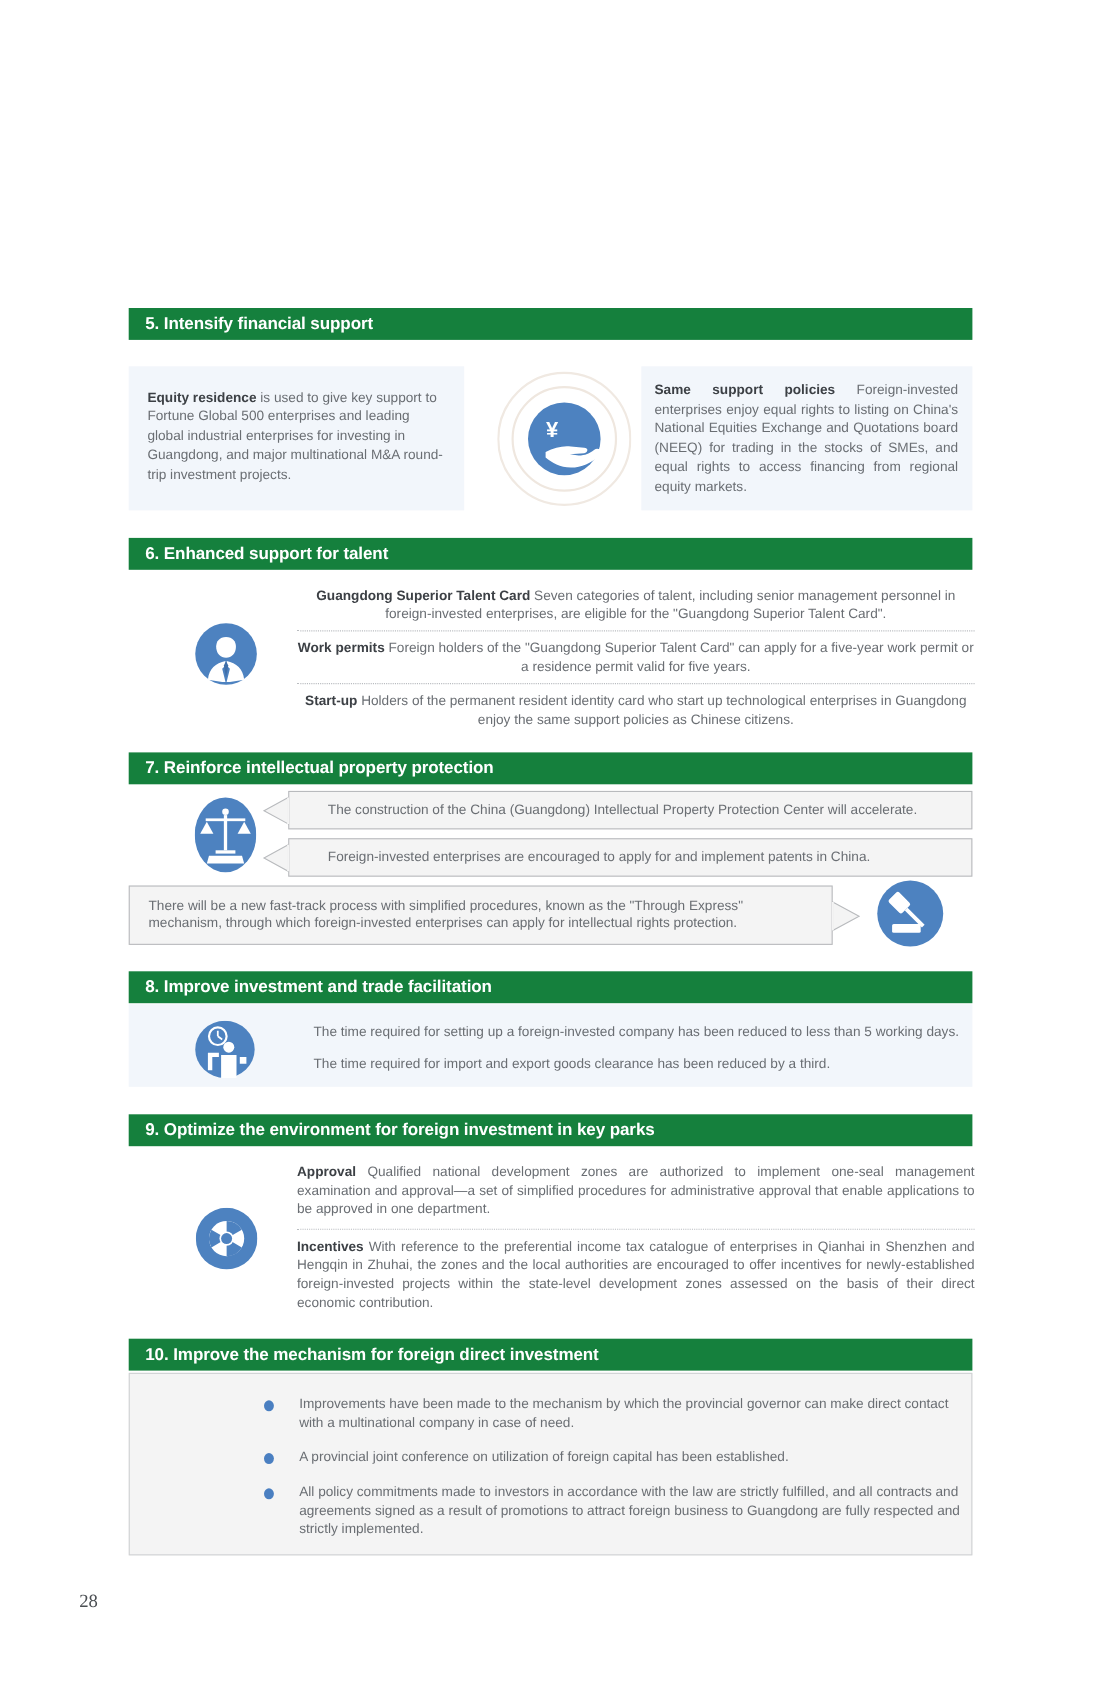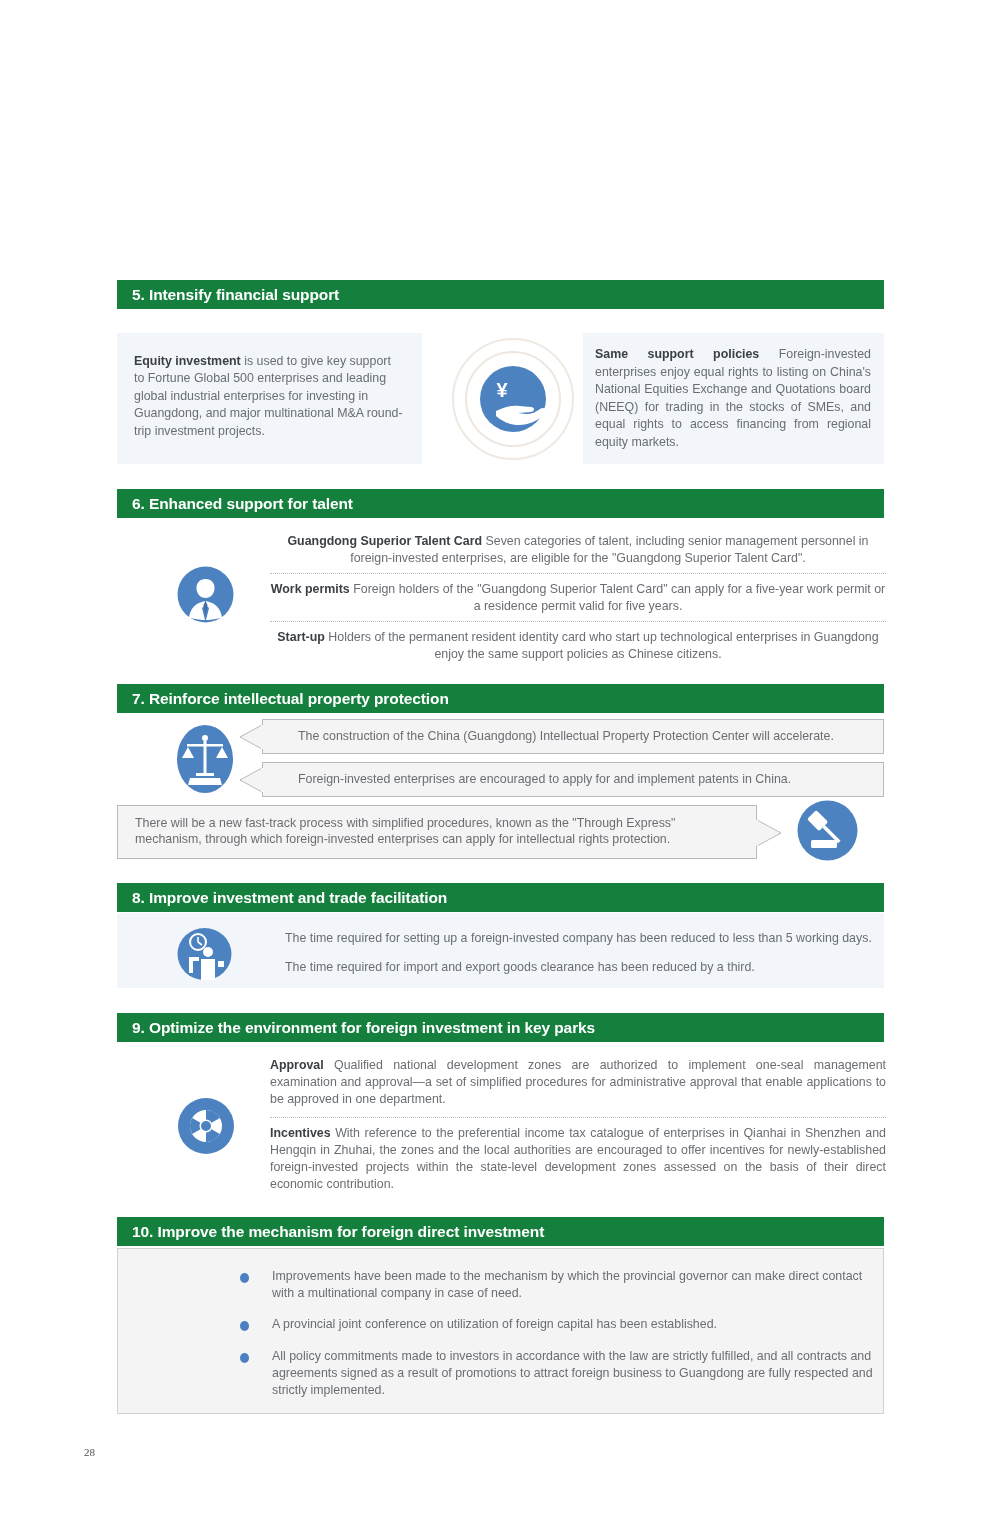--- a/index.html
+++ b/index.html
@@ -84,34 +84,34 @@
   .bullet-list { position: absolute; left: 240px; top: 1268px; width: 640px; }
   .bullet-item { position: relative; padding-left: 32px; margin-bottom: 14px; }
   .bullet-dot {
     position: absolute; left: 0px; top: 5px;
     width: 9px; height: 10px; border-radius: 50%; background: #4a7fc1;
   }
   .bullet-item .body-text { line-height: 17.2px; }
 
   
   .page-number {
-    position: absolute; left: 84px; top: 1446px;
-    font-family: "Liberation Serif", serif; font-size: 11px; color: #4a4e52;
+    position: absolute; left: 72px; top: 1446px;
+    font-family: "Liberation Serif", serif; font-size: 17px; color: #4a4e52;
   }
 </style>
 </head>
 <body>
 
 <div class="page">
 
 
   <div class="sec-bar" style="top:280px;">5. Intensify financial support</div>
 
   <div class="panel-lightblue" id="sec5-left">
-    <div class="body-text"><b>Equity investment</b><span> is used to give key support to Fortune Global 500 enterprises and leading global industrial enterprises for investing in Guangdong, and major multinational M&amp;A round-trip investment projects.</span></div>
+    <div class="body-text"><b>Equity residence</b><span> is used to give key support to Fortune Global 500 enterprises and leading global industrial enterprises for investing in Guangdong, and major multinational M&amp;A round-trip investment projects.</span></div>
   </div>
 
   <div class="coin-icon">
     <svg viewBox="0 0 122 128" width="122" height="128">
       <circle cx="61" cy="64" r="60" fill="none" stroke="#f0e9e2" stroke-width="2"></circle>
       <circle cx="61" cy="64" r="47" fill="none" stroke="#efe7df" stroke-width="2"></circle>
       <circle cx="61" cy="64" r="33" fill="#4d82c0"></circle>
       <text x="50" y="62" font-family="Liberation Sans, sans-serif" font-size="20" font-weight="bold" fill="#ffffff" text-anchor="middle">¥</text>
       <path d="M44 76 c8,-4 16,-6 23,-5 l12,1 c4,0 4,4 0,5 l-13,1 8,1 c6,0 10,-2 14,-5 4,-3 9,1 5,5 -8,7 -16,11 -26,11 -10,0 -17,-4 -23,-9 z" fill="#ffffff"></path>
     </svg>

